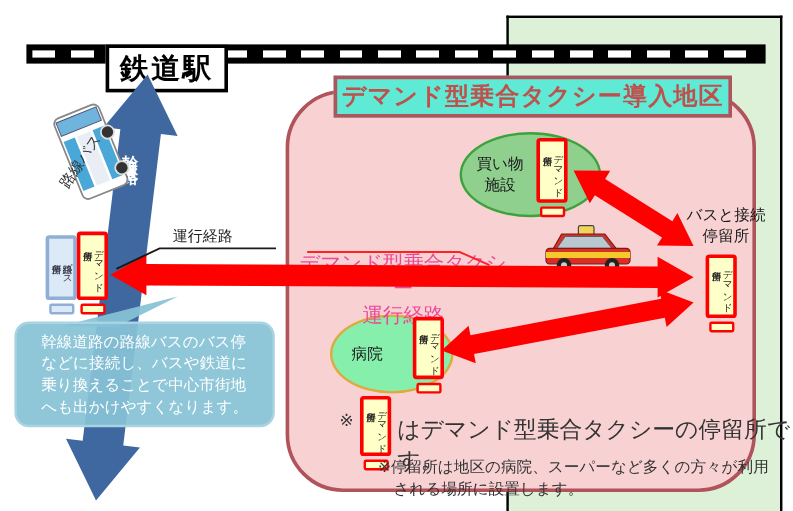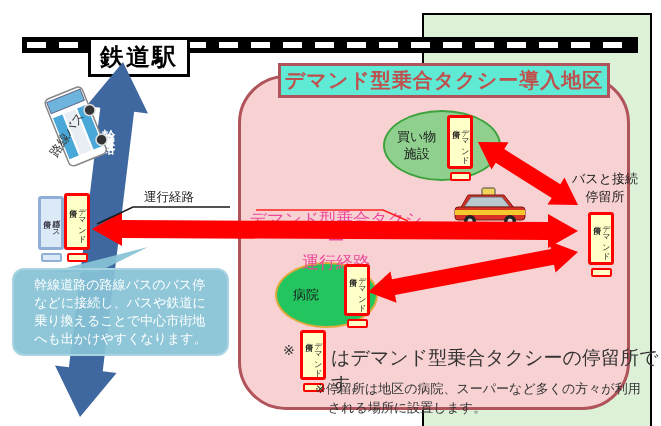--- a/index.html
+++ b/index.html
@@ -32,21 +32,21 @@
   
   .district{position:absolute;left:238px;top:75px;width:386px;height:329px;
     background:#f8d2d3;border:3px solid #b0535a;border-radius:48px;z-index:4;}
   .district-title{position:absolute;left:278px;top:63px;width:326px;height:29px;background:#5eead4;
     border:3px solid #b0535a;z-index:5;display:flex;align-items:center;justify-content:center;
     color:#c0504d;font-weight:bold;font-size:20px;letter-spacing:1px;}
 
   
   .ellipse{position:absolute;border-radius:50%;z-index:5;display:flex;align-items:center;}
   .shopping{left:383px;top:110px;width:114px;height:67px;background:#8fd08f;border:2px solid #3da23d;}
-  .hospital{left:275px;top:262px;width:99px;height:62px;background:#22c55e;border:2px solid #e0a93e;}
+  .hospital{left:275px;top:262px;width:99px;height:62px;background:#86efac;border:2px solid #e0a93e;}
   .ellipse-label{color:#1a1a1a;font-size:13px;white-space:pre-line;text-align:center;line-height:1.25;}
   .shopping .ellipse-label{margin-left:12px;}
   .hospital .ellipse-label{margin-left:16px;}
 
   
   .sign{position:absolute;z-index:6;display:flex;flex-direction:column;align-items:center;}
   .sign-board{background:#ffffc8;border:3px solid #ff0000;border-radius:3px;
     writing-mode:vertical-rl;white-space:pre-line;font-size:8px;line-height:1.15;color:#222;
     display:flex;align-items:center;justify-content:center;padding:2px 1px;}
   .sign-base{background:#ffffc8;border:2.5px solid #ff0000;border-radius:2px;width:17px;height:5px;margin-top:3px;}

